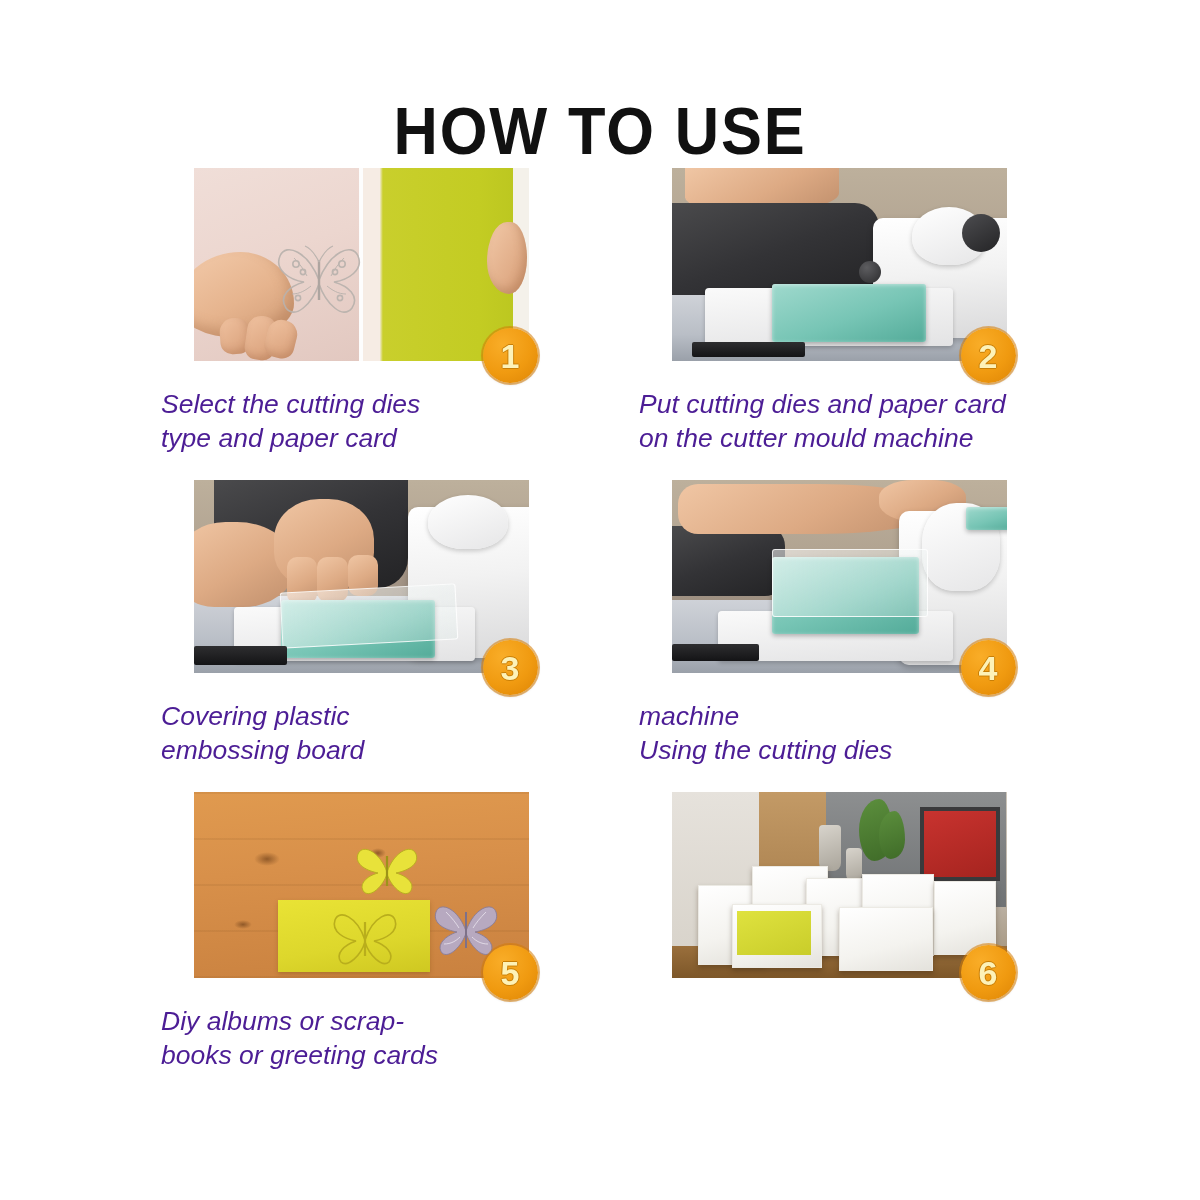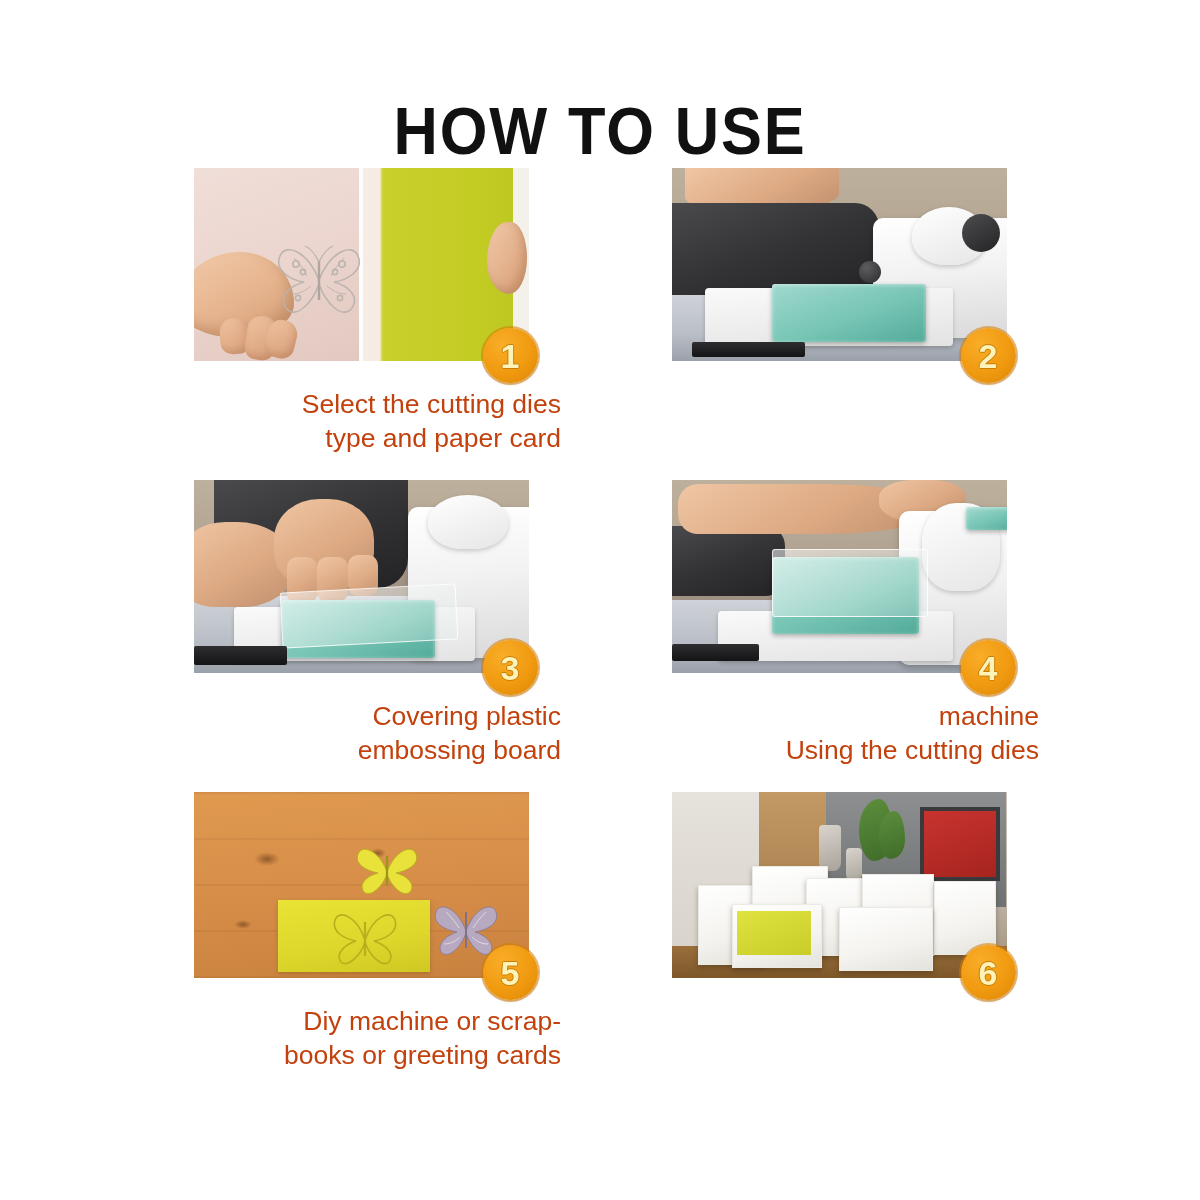--- a/index.html
+++ b/index.html
@@ -95,25 +95,26 @@
     font-weight: bold;
     font-size: 34px;
     line-height: 34px;
     color: #fdf2b8;
     text-shadow: 0 1px 0 #c97f06, 0 -1px 0 #c97f06, 1px 0 0 #c97f06, -1px 0 0 #c97f06;
   }
 
   .caption {
     margin-top: 26px;
     width: 400px;
-    text-align: right;
+    text-align: left;
     font-size: 26.5px;
     line-height: 34px;
-    color: #c2410c;
+    color: #4c1d95;
     font-family: "Liberation Sans", sans-serif;
+    font-style: italic;
   }
   .caption .ln { display: block; white-space: nowrap; }
 
   
 
   
   .p1 { display: flex; background: #ffffff; }
   .p1 .pane-l {
     position: relative;
     width: 50%;
@@ -341,20 +342,24 @@
             <div class="sm-grip" style="right:2%;top:24%;width:38px;height:38px;"></div>
             <div class="sm-platform" style="left:10%;top:62%;width:74%;height:30%;"></div>
             <div class="sm-plate" style="left:30%;top:60%;width:46%;height:30%;"></div>
             <div class="sm-knob" style="left:56%;top:48%;width:22px;height:22px;"></div>
             <div class="sm-dark-board" style="left:6%;bottom:2%;width:34%;height:8%;"></div>
           </div>
           <div class="badge">
             <span class="badge-num">2</span>
           </div>
         </div>
+        <div class="caption">
+          <span class="ln">Put cutting dies and paper card</span>
+          <span class="ln">on the cutter mould machine</span>
+        </div>
       </div>
 
     </div>
 
     <div class="row r2">
 
       <div class="step">
         <div class="photo-wrap">
           <div class="photo scene-machine">
             <div class="sm-wall" style="height:40%;"></div>
@@ -455,21 +460,21 @@
                 </g>
                 <path d="M38 16 L38 52" stroke="#7e7189" stroke-width="2"></path>
               </svg>
             </div>
           </div>
           <div class="badge">
             <span class="badge-num">5</span>
           </div>
         </div>
         <div class="caption">
-          <span class="ln">Diy machine or scrap-</span>
+          <span class="ln">Diy albums or scrap-</span>
           <span class="ln">books or greeting cards</span>
         </div>
       </div>
 
       <div class="step">
         <div class="photo-wrap">
           <div class="photo tall p6">
             <div class="wall-l"></div>
             <div class="wall-wood"></div>
             <div class="wall-dark"></div>

